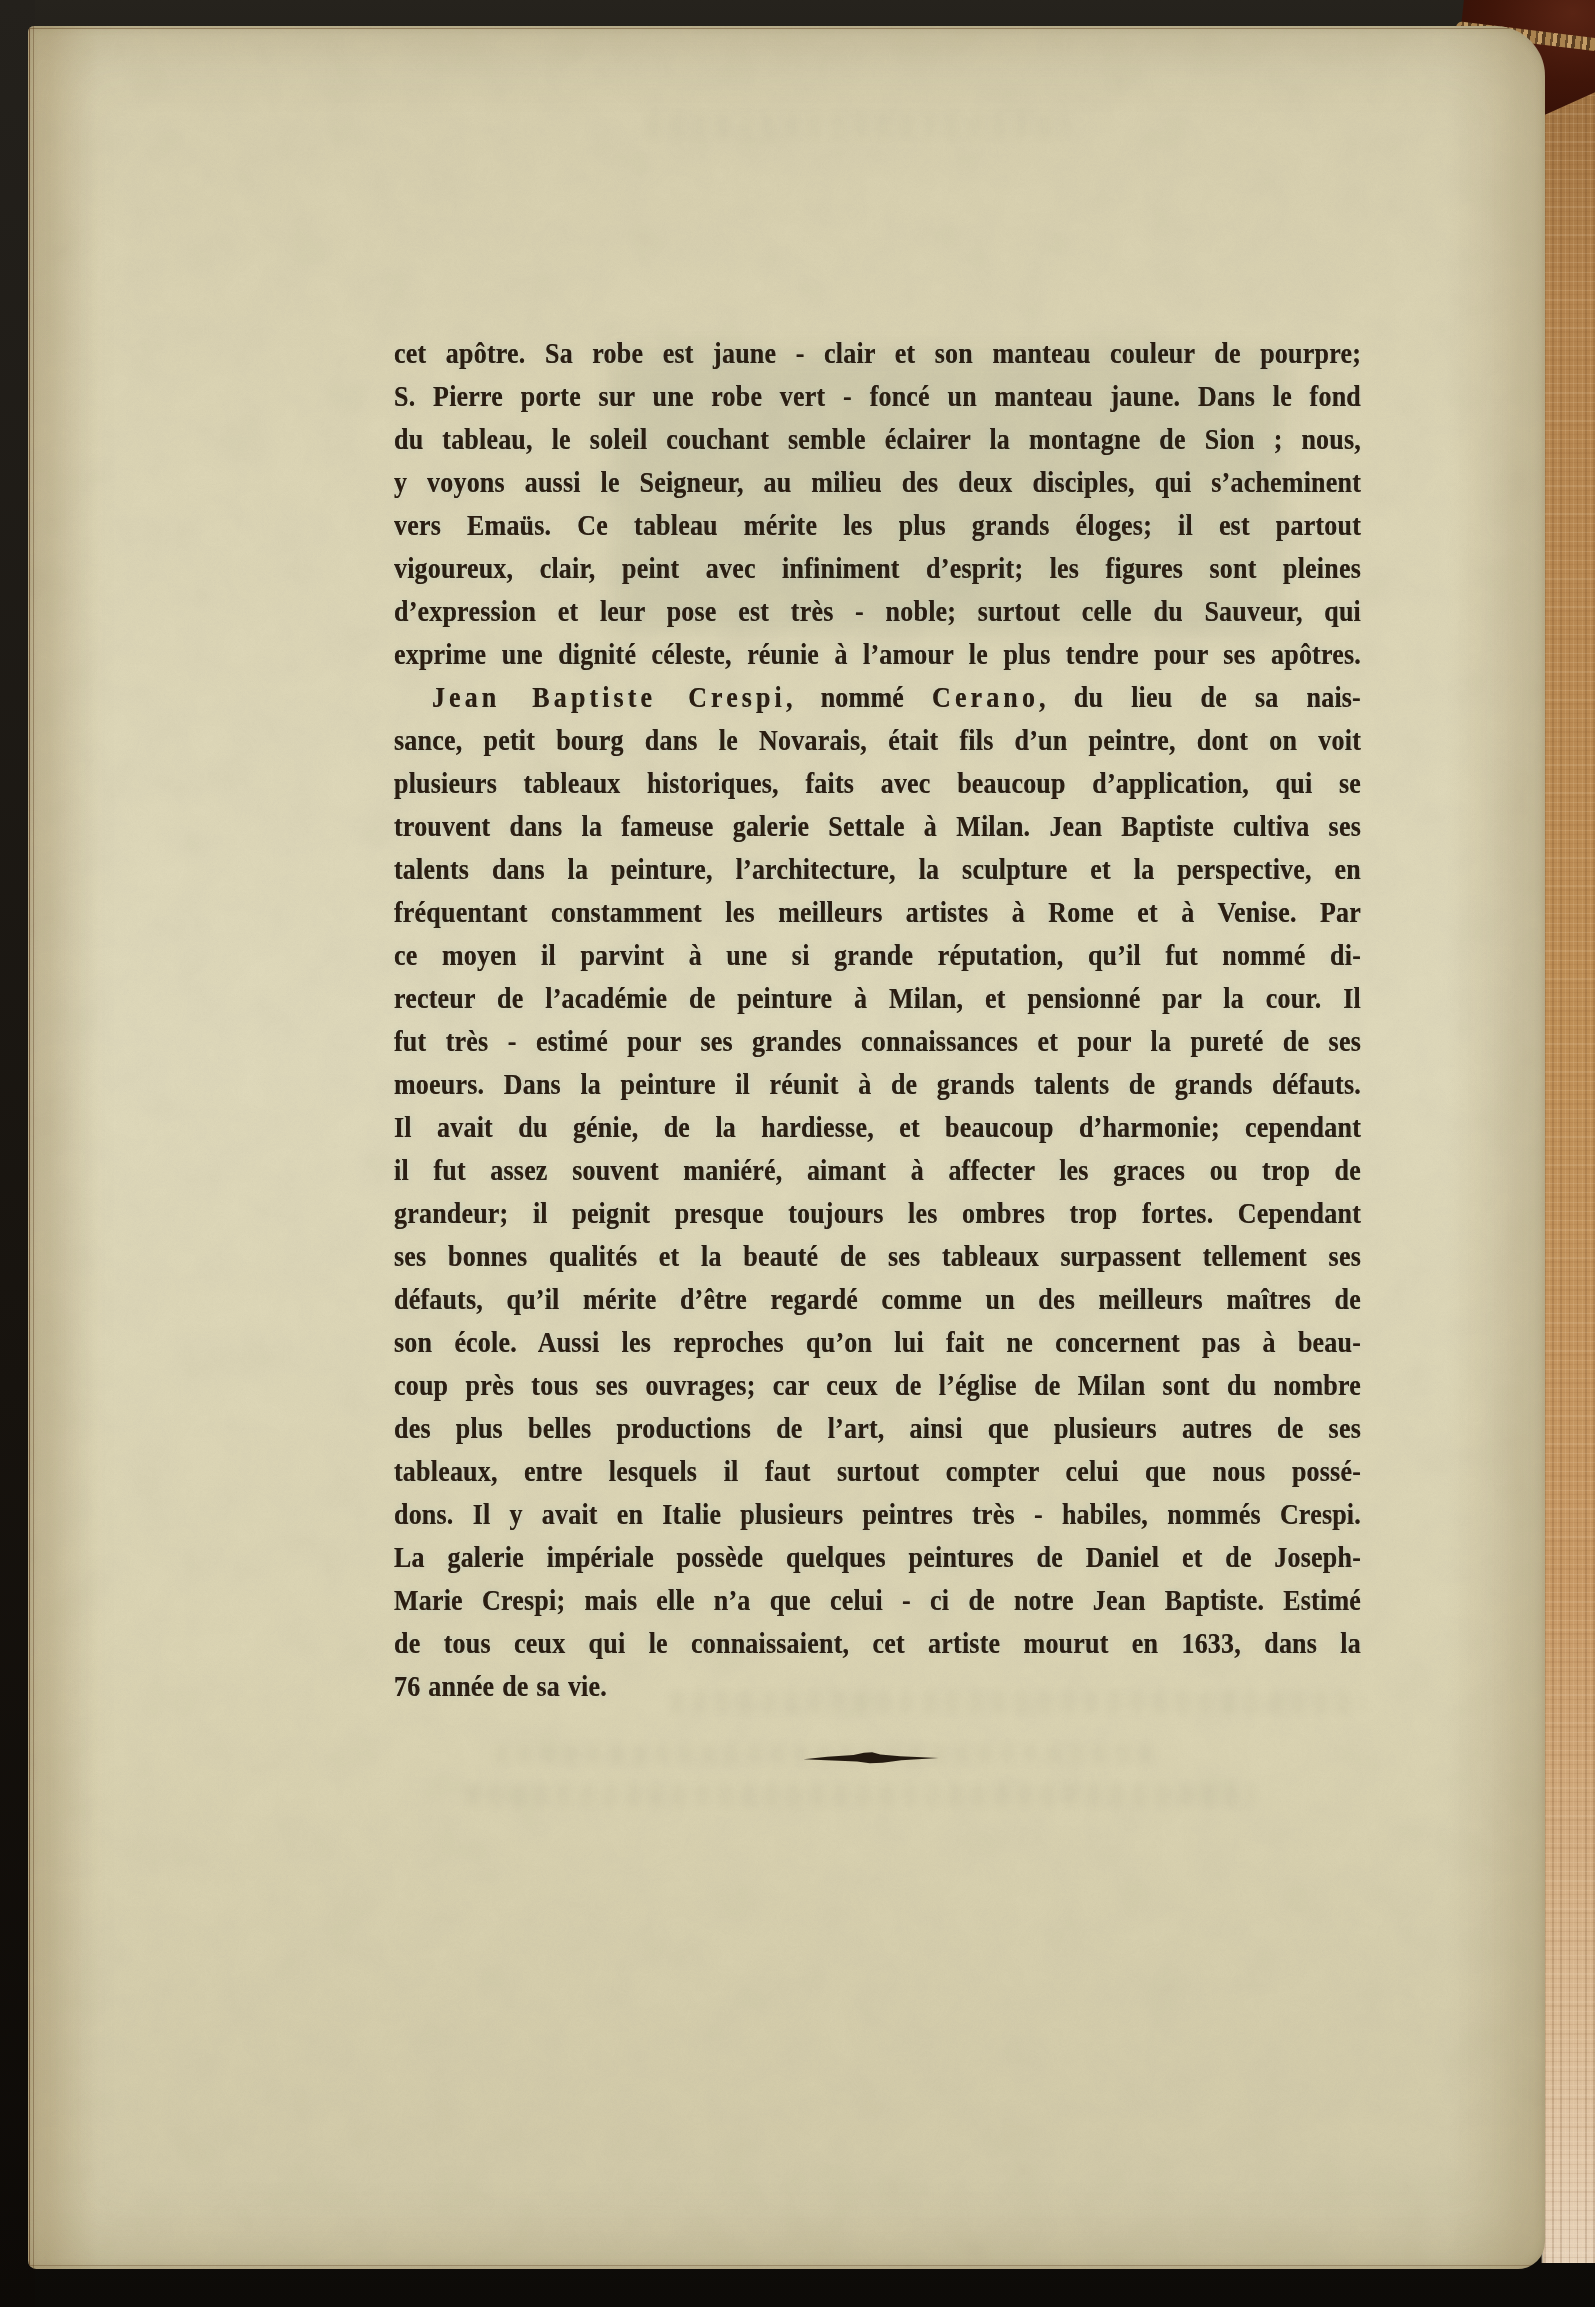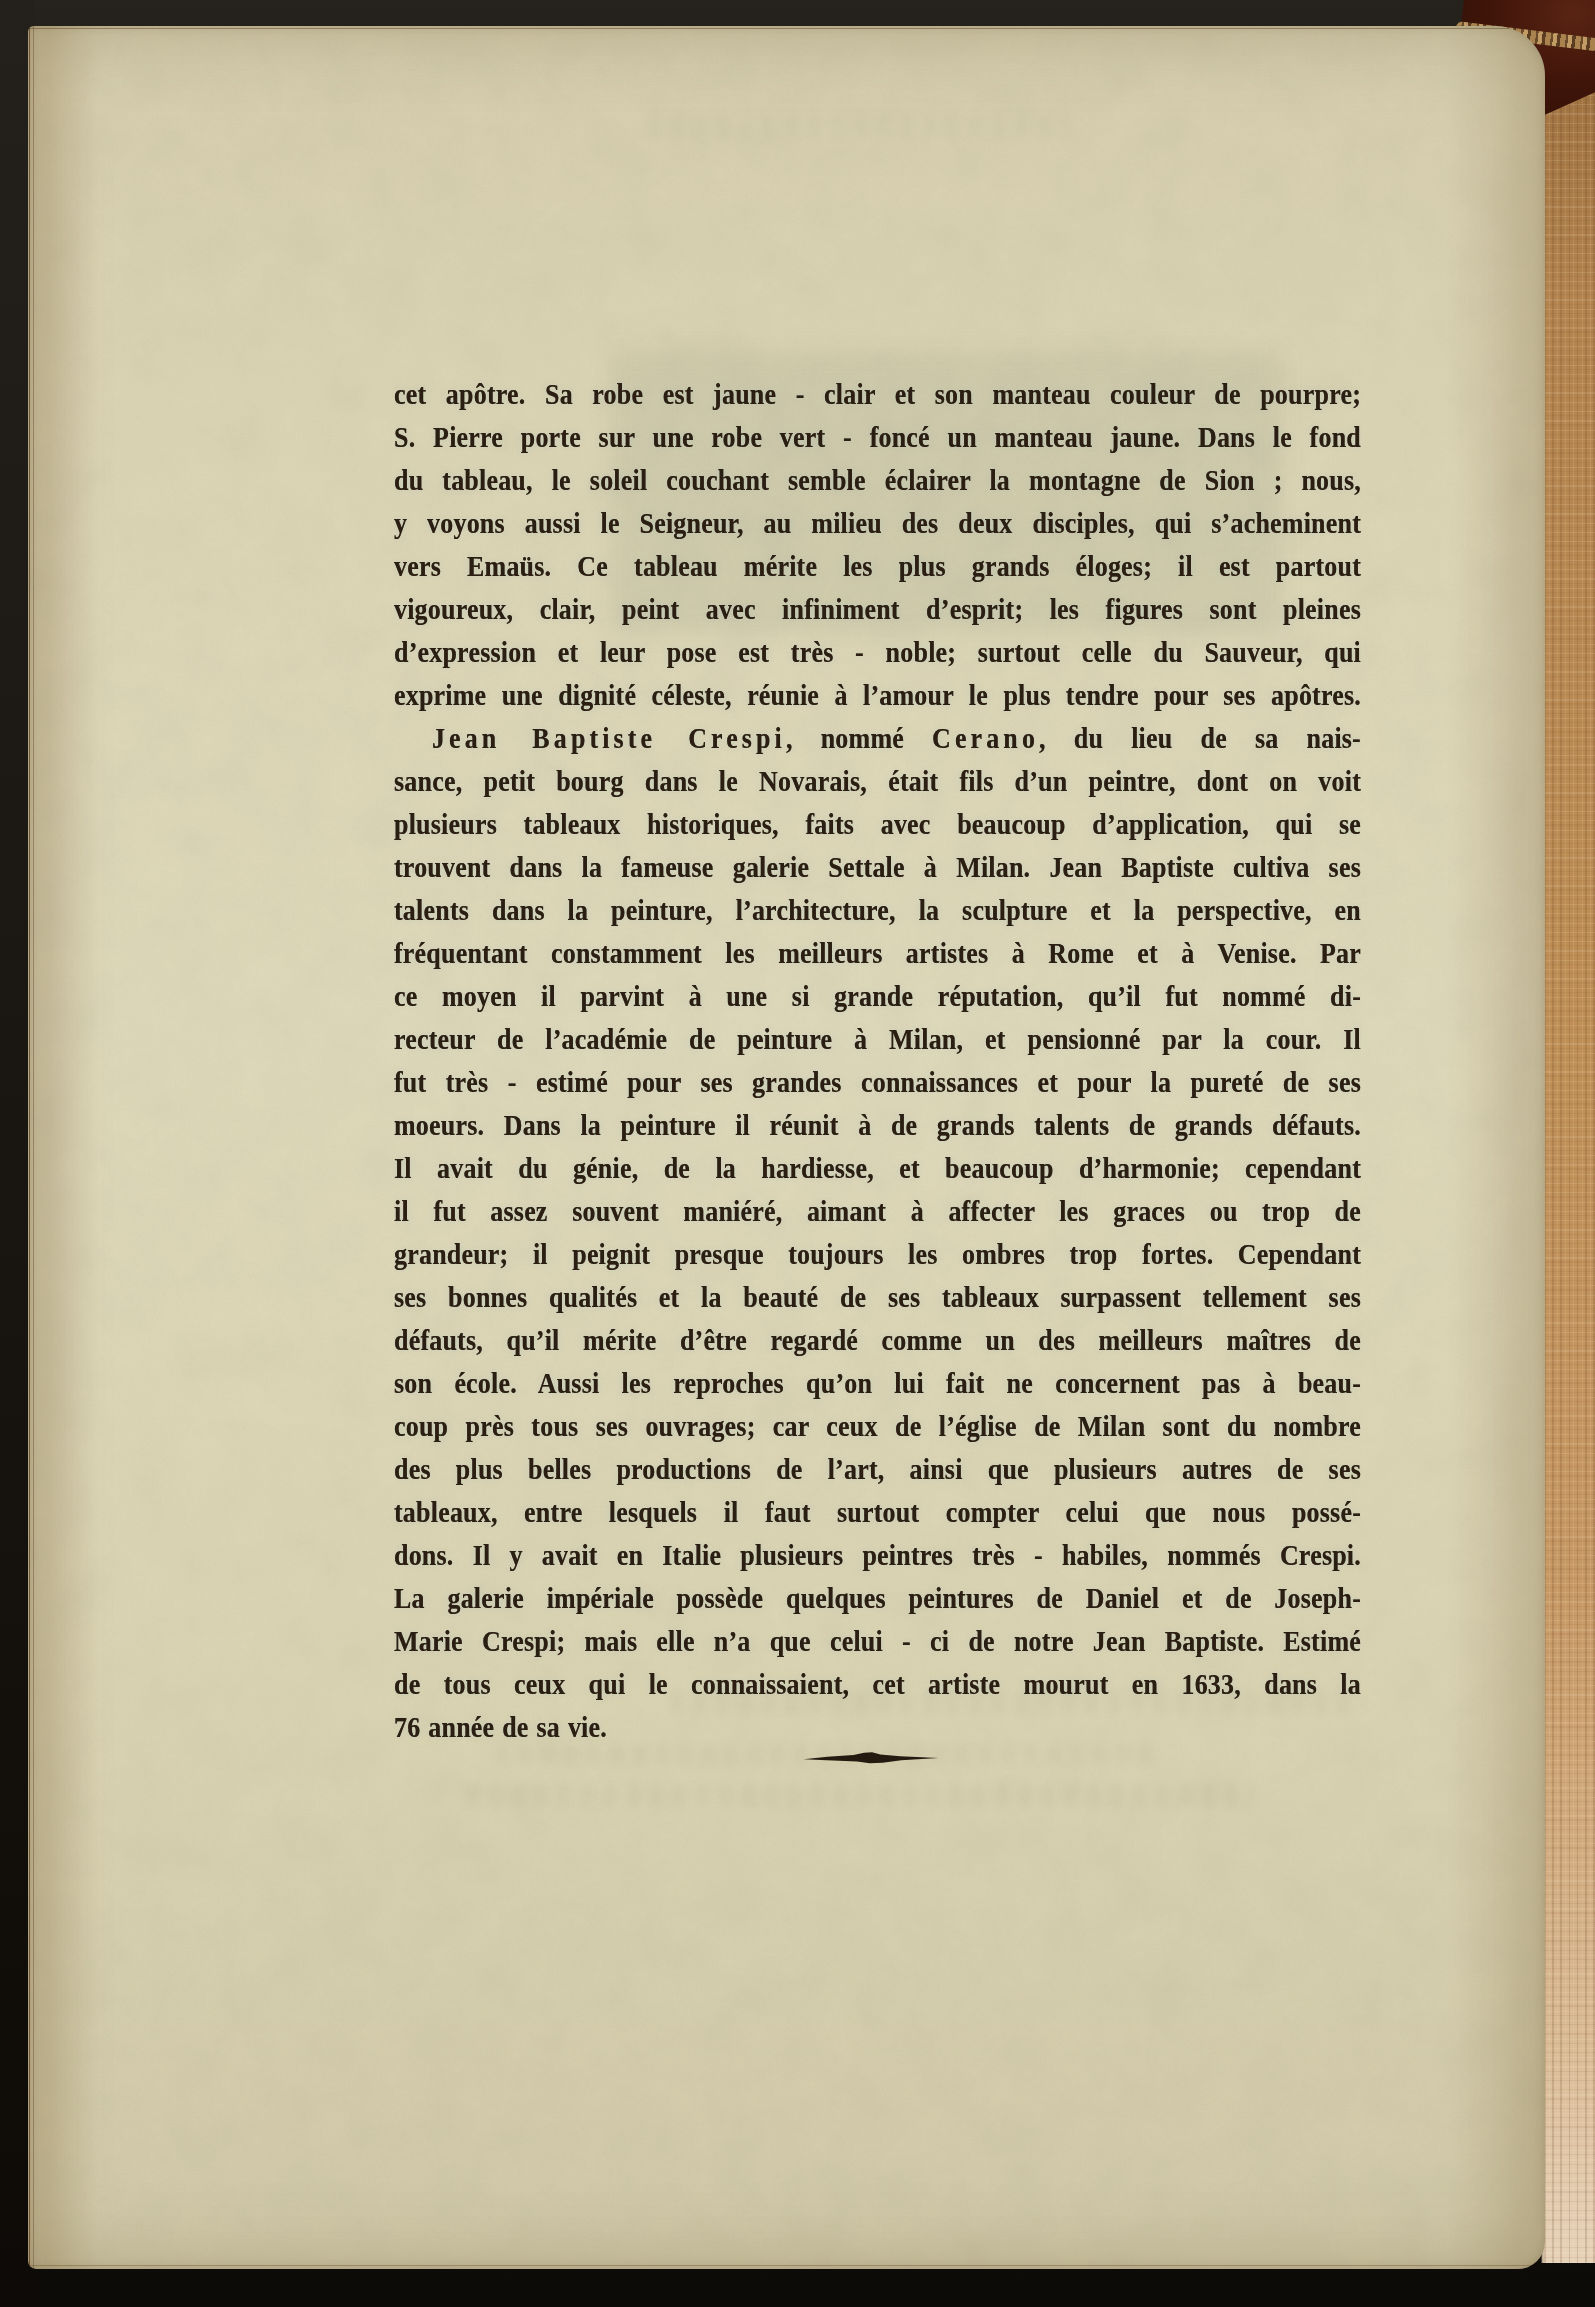--- a/index.html
+++ b/index.html
@@ -42,21 +42,21 @@
   .edge-line-l2{position:absolute;left:5.2px;top:0;width:1.2px;height:100%;background:rgba(96,66,34,.40);}
   .edge-line-t{position:absolute;left:0;top:1.7px;width:100%;height:1.2px;background:rgba(96,66,34,.45);}
   .edge-line-b{position:absolute;left:0;bottom:2.9px;width:100%;height:1.2px;background:rgba(96,66,34,.35);}
 
   
   .smudge{position:absolute;filter:blur(4.1px);border-radius:5.8px;
     background:repeating-linear-gradient(90deg,rgba(104,104,82,.30) 0 15px,rgba(0,0,0,0) 15px 23px);}
   .smudge.soft{filter:blur(10.5px);background:rgba(120,130,110,.12);}
 
   
-  .textblock{position:absolute;left:366px;top:306px;width:967px;margin-top:41px;}
+  .textblock{position:absolute;left:366px;top:306px;width:967px;}
   .line{height:43px;line-height:43px;font-size:26px;font-weight:bold;color:#2b1e12;
     text-align:justify;text-align-last:justify;overflow:hidden;white-space:normal;
     transform:scaleY(1.12);letter-spacing:0.2px;word-spacing:1.2px;
     text-shadow:0 0 0.6px rgba(46,32,18,.65),2.3px 0 5.2px rgba(160,198,204,.20),-2.3px 0 5.2px rgba(160,198,204,.18);}
   .line.indent{text-indent:38px;}
   .line.unjust{text-align:left;text-align-last:left;}
   .spread{letter-spacing:4.1px;}
 
   .ornament{position:absolute;left:773px;top:1725px;}
 

